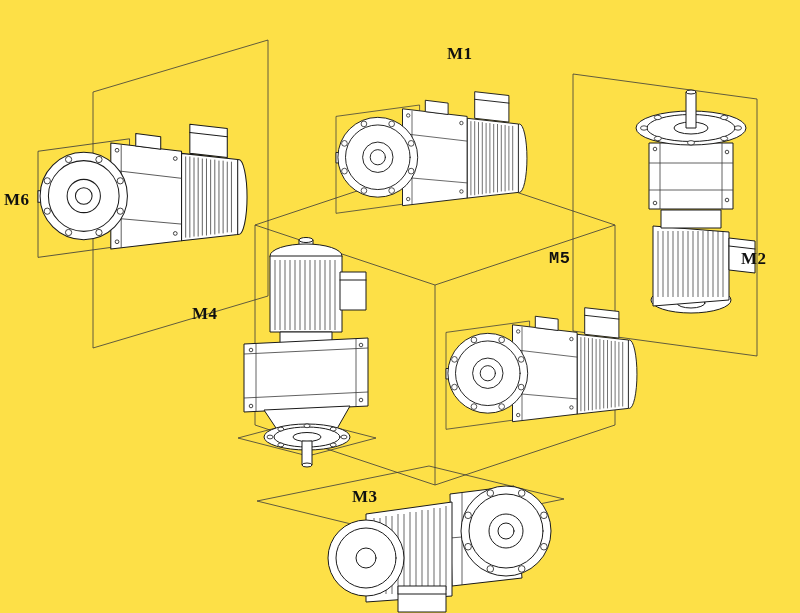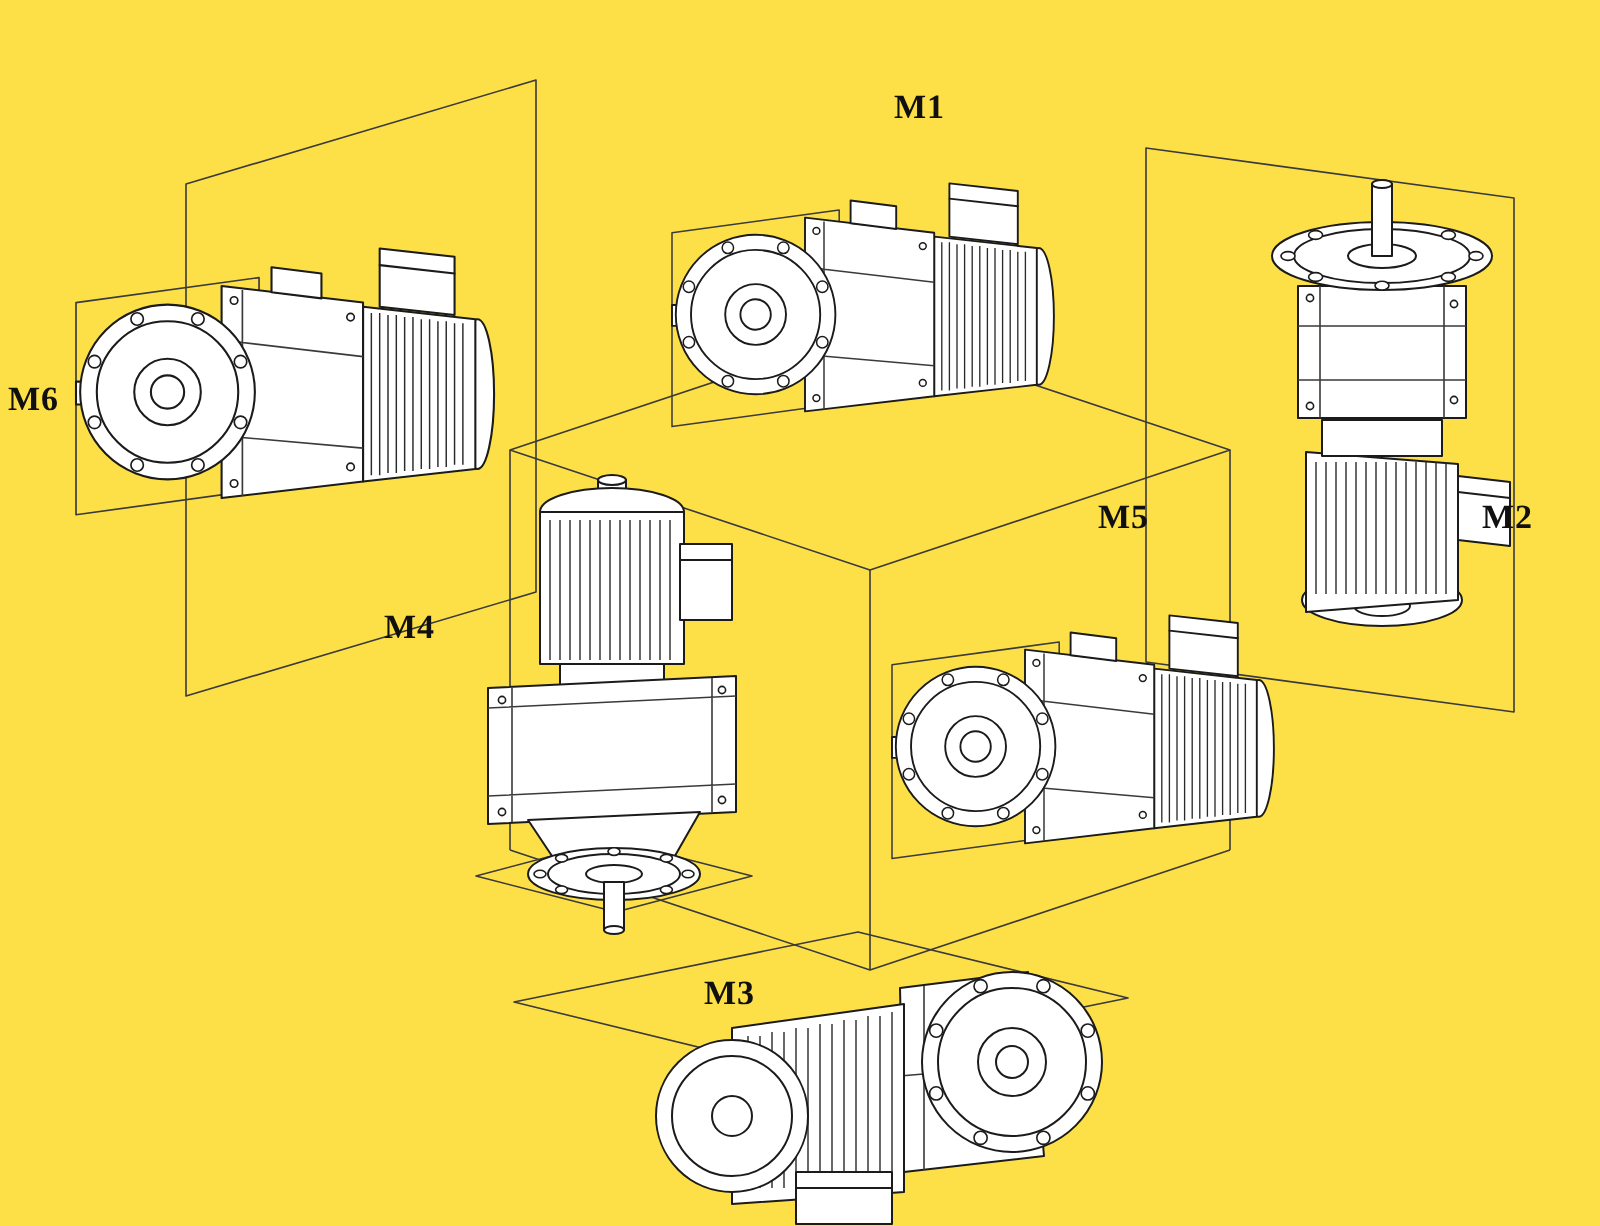--- a/index.html
+++ b/index.html
@@ -174,16 +174,16 @@
         <circle class="dot" cx="543.9" cy="515.3" r="3.3"></circle>
       <circle class="w" cx="506" cy="531" r="17"></circle>
       <circle class="ln" cx="506" cy="531" r="8"></circle>
     </g>
   </svg>
 
   <div class="lbl" style="left:447px;top:44px;">M1</div>
   <div class="lbl" style="left:741px;top:249px;">M2</div>
   <div class="lbl" style="left:352px;top:487px;">M3</div>
   <div class="lbl" style="left:192px;top:304px;">M4</div>
-  <div class="lbl" style="left:549px;top:249px;">M5</div>
+  <div class="lbl" style="left:549px;top:249px;font-family:Liberation Mono, monospace;">M5</div>
   <div class="lbl" style="left:4px;top:170px;margin-top:20px;">M6</div>
 
 </div>
 
 </body></html>

